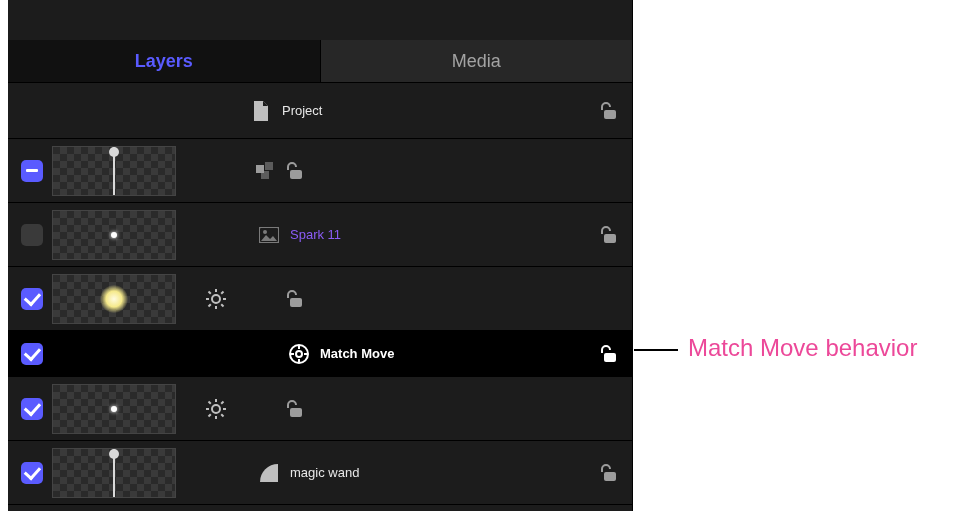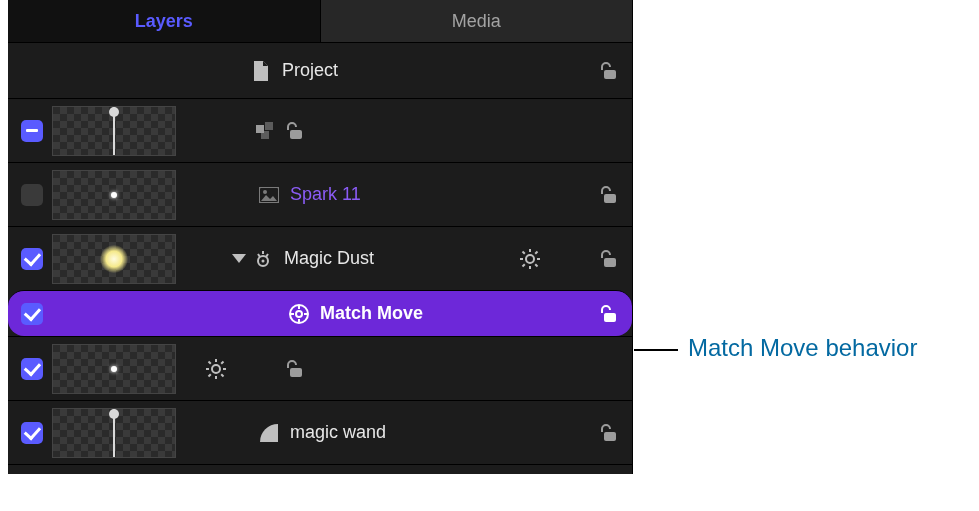--- a/index.html
+++ b/index.html
@@ -17,20 +17,21 @@
     left: 8px;
     top: 0;
     width: 625px;
     background: #1c1c1c;
     border-right: 1px solid #000;
   }
   
   .tabs {
     display: flex;
     height: 42px;
+    margin-top: 40px;
   }
   .tab {
     flex: 1;
     display: flex;
     align-items: center;
     justify-content: center;
     font-size: 18px;
     color: #a3a3a3;
     background: #272727;
     border-right: 1px solid #000;
@@ -48,23 +49,22 @@
     display: flex;
     align-items: center;
     height: 64px;
     padding: 0 8px 0 4px;
     border-top: 1px solid #000;
     background: #1c1c1c;
     position: relative;
   }
   .row.dim .label { color: #8b5cf6; }
   .row.selected {
-    background: #6d28d9;
+    background: #000000;
     color: #fff;
-    border-radius: 16px;
   }
   .row.selected .label { color: #fff; font-weight: 600; }
 
   .cell-chk {
     width: 40px;
     display: flex;
     align-items: center;
     justify-content: center;
   }
   .checkbox {
@@ -156,21 +156,21 @@
     width: 22px;
     display:inline-flex;
     justify-content:center;
     margin-right:10px;
     color:#bfbfbf;
   }
   .row.dim .type-icon { color:#7a7a7a; }
   .row.selected .type-icon { color:#fff; }
   .label {
     color:#e7e7e7;
-    font-size:18px;
+    font-size:13px;
     white-space:nowrap;
   }
   .label.link { text-decoration: underline; }
   .gear-slot {
     width: 48px;
     display:flex;
     justify-content:center;
     color:#bfbfbf;
   }
 
@@ -192,21 +192,21 @@
     left: 634px;
     width: 44px;
     height: 2px;
     background:#000;
   }
   .callout-text {
     position:absolute;
     top: 334px;
     left: 688px;
     font-size: 24px;
-    color:#0369a1;
+    color:#ec4899;
   }
 
   svg { display:block; }
 </style>
 </head>
 <body>
 
 <div class="panel">
 
   <div class="tabs">
@@ -297,32 +297,20 @@
   </div>
 
   <div class="row">
     <div class="cell-chk">
       <span class="checkbox checked"></span>
     </div>
     <div class="cell-thumb">
       <div class="thumb">
           <span class="blob"></span>
         </div>
-    </div>
-    <div class="cell-main">
-      <span class="indent" style="width:40px"></span>
-      <span class="disclosure open"></span>
-      <span class="type-icon">
-        <svg width="22" height="20" viewBox="0 0 22 20">
-            <circle cx="11" cy="12" r="5" fill="none" stroke="currentColor" stroke-width="2"></circle>
-            <circle cx="11" cy="12" r="1.5" fill="currentColor"></circle>
-            <path d="M6 5l2 3M16 5l-2 3M11 2v3" stroke="currentColor" stroke-width="2"></path>
-          </svg>
-      </span>
-      <span class="label">Magic Dust</span>
     </div>
     <div class="gear-slot">
       <span>
         <svg width="22" height="22" viewBox="0 0 22 22">
             <circle cx="11" cy="11" r="4" fill="none" stroke="currentColor" stroke-width="2"></circle>
             <g stroke="currentColor" stroke-width="2">
               <line x1="11" y1="1" x2="11" y2="4"></line>
               <line x1="11" y1="18" x2="11" y2="21"></line>
               <line x1="1" y1="11" x2="4" y2="11"></line>
               <line x1="18" y1="11" x2="21" y2="11"></line>

